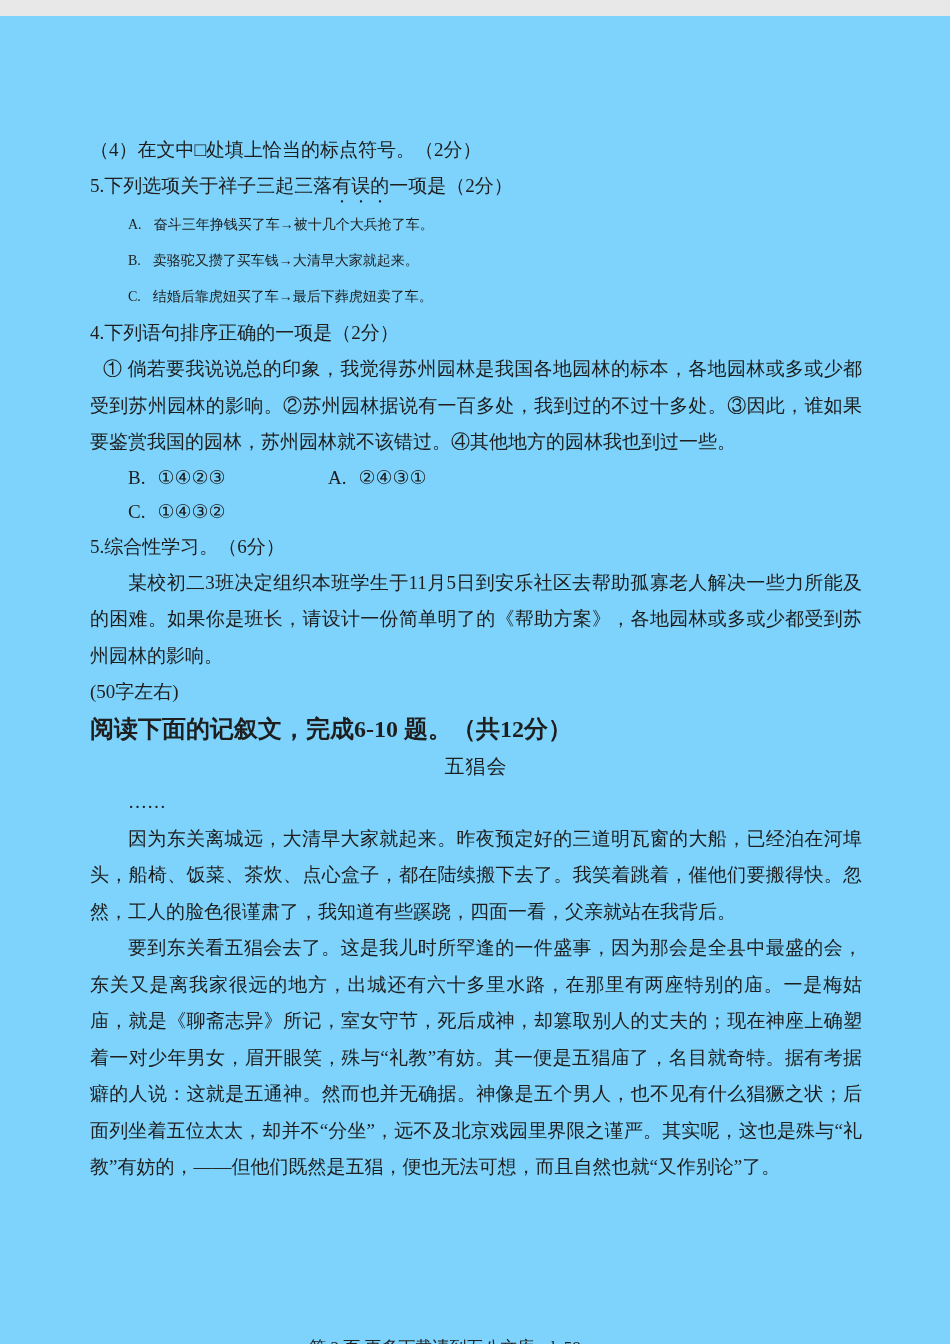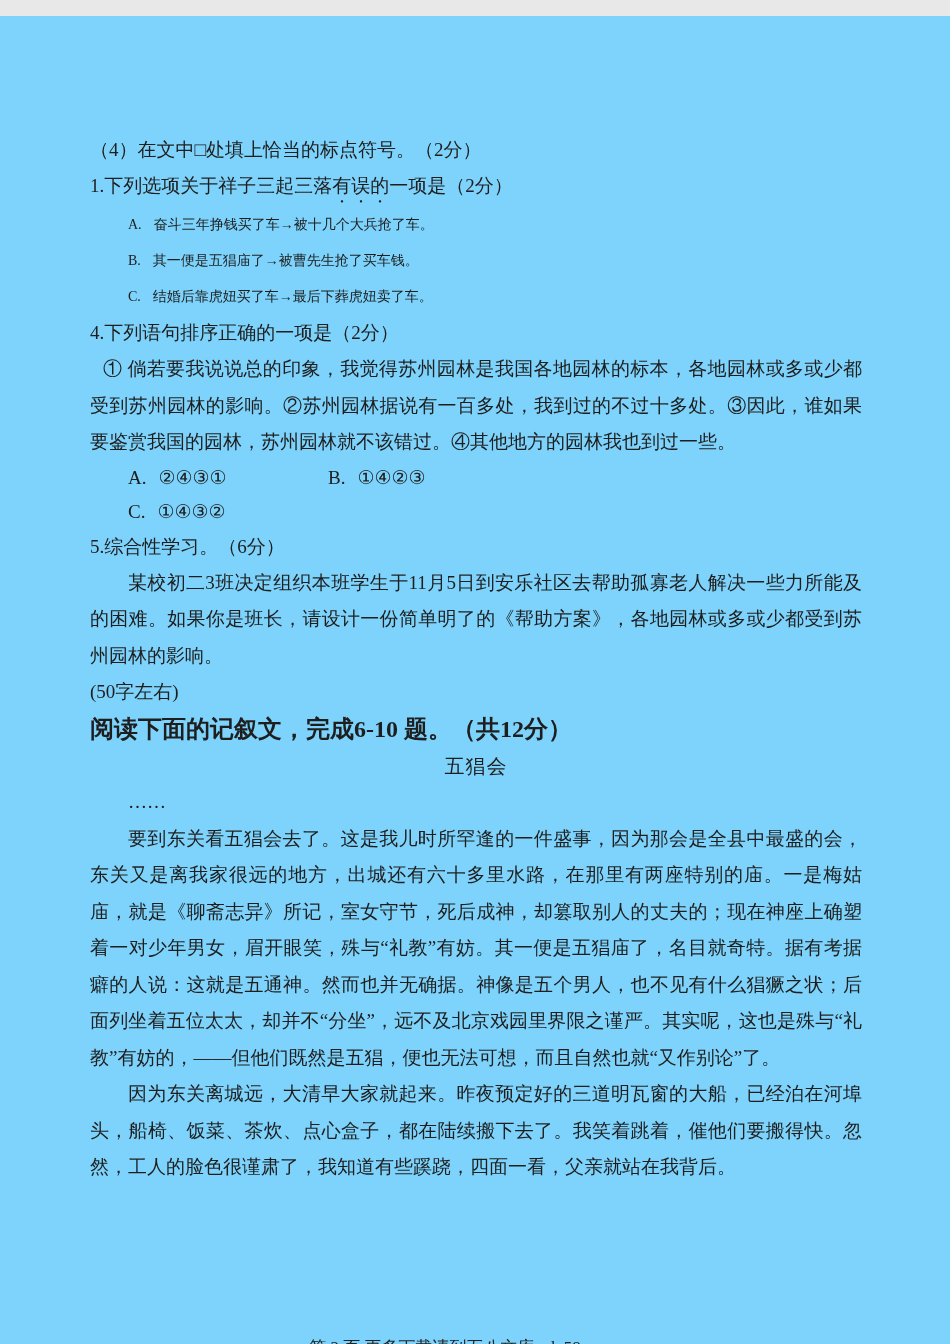--- a/index.html
+++ b/index.html
@@ -84,43 +84,43 @@
   }
 </style>
 </head>
 <body>
 
 <div class="page">
   <div class="content">
 
     <p class="line">（4）在文中□处填上恰当的标点符号。（2分）</p>
 
-    <p class="line"><span>1.下列选项关于祥子三起三落</span><span class="emph">有误的</span><span>一项是（2分）</span></p>
+    <p class="line"><span>5.下列选项关于祥子三起三落</span><span class="emph">有误的</span><span>一项是（2分）</span></p>
 
     <div>
       <p class="opt"><span class="opt-label">A.</span><span>奋斗三年挣钱买了车→被十几个大兵抢了车。</span></p>
-      <p class="opt"><span class="opt-label">B.</span><span>其一便是五猖庙了→被曹先生抢了买车钱。</span></p>
+      <p class="opt"><span class="opt-label">B.</span><span>卖骆驼又攒了买车钱→大清早大家就起来。</span></p>
       <p class="opt"><span class="opt-label">C.</span><span>结婚后靠虎妞买了车→最后下葬虎妞卖了车。</span></p>
     </div>
 
     <p class="line">4.下列语句排序正确的一项是（2分）</p>
     <p class="para q4-passage">① 倘若要我说说总的印象，我觉得苏州园林是我国各地园林的标本，各地园林或多或少都受到苏州园林的影响。②苏州园林据说有一百多处，我到过的不过十多处。③因此，谁如果要鉴赏我国的园林，苏州园林就不该错过。④其他地方的园林我也到过一些。</p>
 
     <div class="opt-grid">
+      <span><span class="opt-label">B.</span><span>①④②③</span></span>
       <span><span class="opt-label">A.</span><span>②④③①</span></span>
-      <span><span class="opt-label">B.</span><span>①④②③</span></span>
       <span><span class="opt-label">C.</span><span>①④③②</span></span>
     </div>
 
     <p class="line">5.综合性学习。（6分）</p>
     <p class="para indent2">某校初二3班决定组织本班学生于11月5日到安乐社区去帮助孤寡老人解决一些力所能及的困难。如果你是班长，请设计一份简单明了的《帮助方案》，各地园林或多或少都受到苏州园林的影响。</p>
     <p class="line">(50字左右)</p>
 
     <p class="instruction">阅读下面的记叙文，完成6-10 题。（共12分）</p>
     <p class="passage-title">五猖会</p>
     <p class="para indent2">……</p>
+    <p class="para indent2">因为东关离城远，大清早大家就起来。昨夜预定好的三道明瓦窗的大船，已经泊在河埠头，船椅、饭菜、茶炊、点心盒子，都在陆续搬下去了。我笑着跳着，催他们要搬得快。忽然，工人的脸色很谨肃了，我知道有些蹊跷，四面一看，父亲就站在我背后。</p>
     <p class="para indent2">要到东关看五猖会去了。这是我儿时所罕逢的一件盛事，因为那会是全县中最盛的会，东关又是离我家很远的地方，出城还有六十多里水路，在那里有两座特别的庙。一是梅姑庙，就是《聊斋志异》所记，室女守节，死后成神，却篡取别人的丈夫的；现在神座上确塑着一对少年男女，眉开眼笑，殊与“礼教”有妨。其一便是五猖庙了，名目就奇特。据有考据癖的人说：这就是五通神。然而也并无确据。神像是五个男人，也不见有什么猖獗之状；后面列坐着五位太太，却并不“分坐”，远不及北京戏园里界限之谨严。其实呢，这也是殊与“礼教”有妨的，——但他们既然是五猖，便也无法可想，而且自然也就“又作别论”了。</p>
-    <p class="para indent2">因为东关离城远，大清早大家就起来。昨夜预定好的三道明瓦窗的大船，已经泊在河埠头，船椅、饭菜、茶炊、点心盒子，都在陆续搬下去了。我笑着跳着，催他们要搬得快。忽然，工人的脸色很谨肃了，我知道有些蹊跷，四面一看，父亲就站在我背后。</p>
 
   </div>
 
   <div class="footer">第 2 页 更多下载请到五八文库 wk.58sms.com</div>
 </div>
 
 </body></html>

